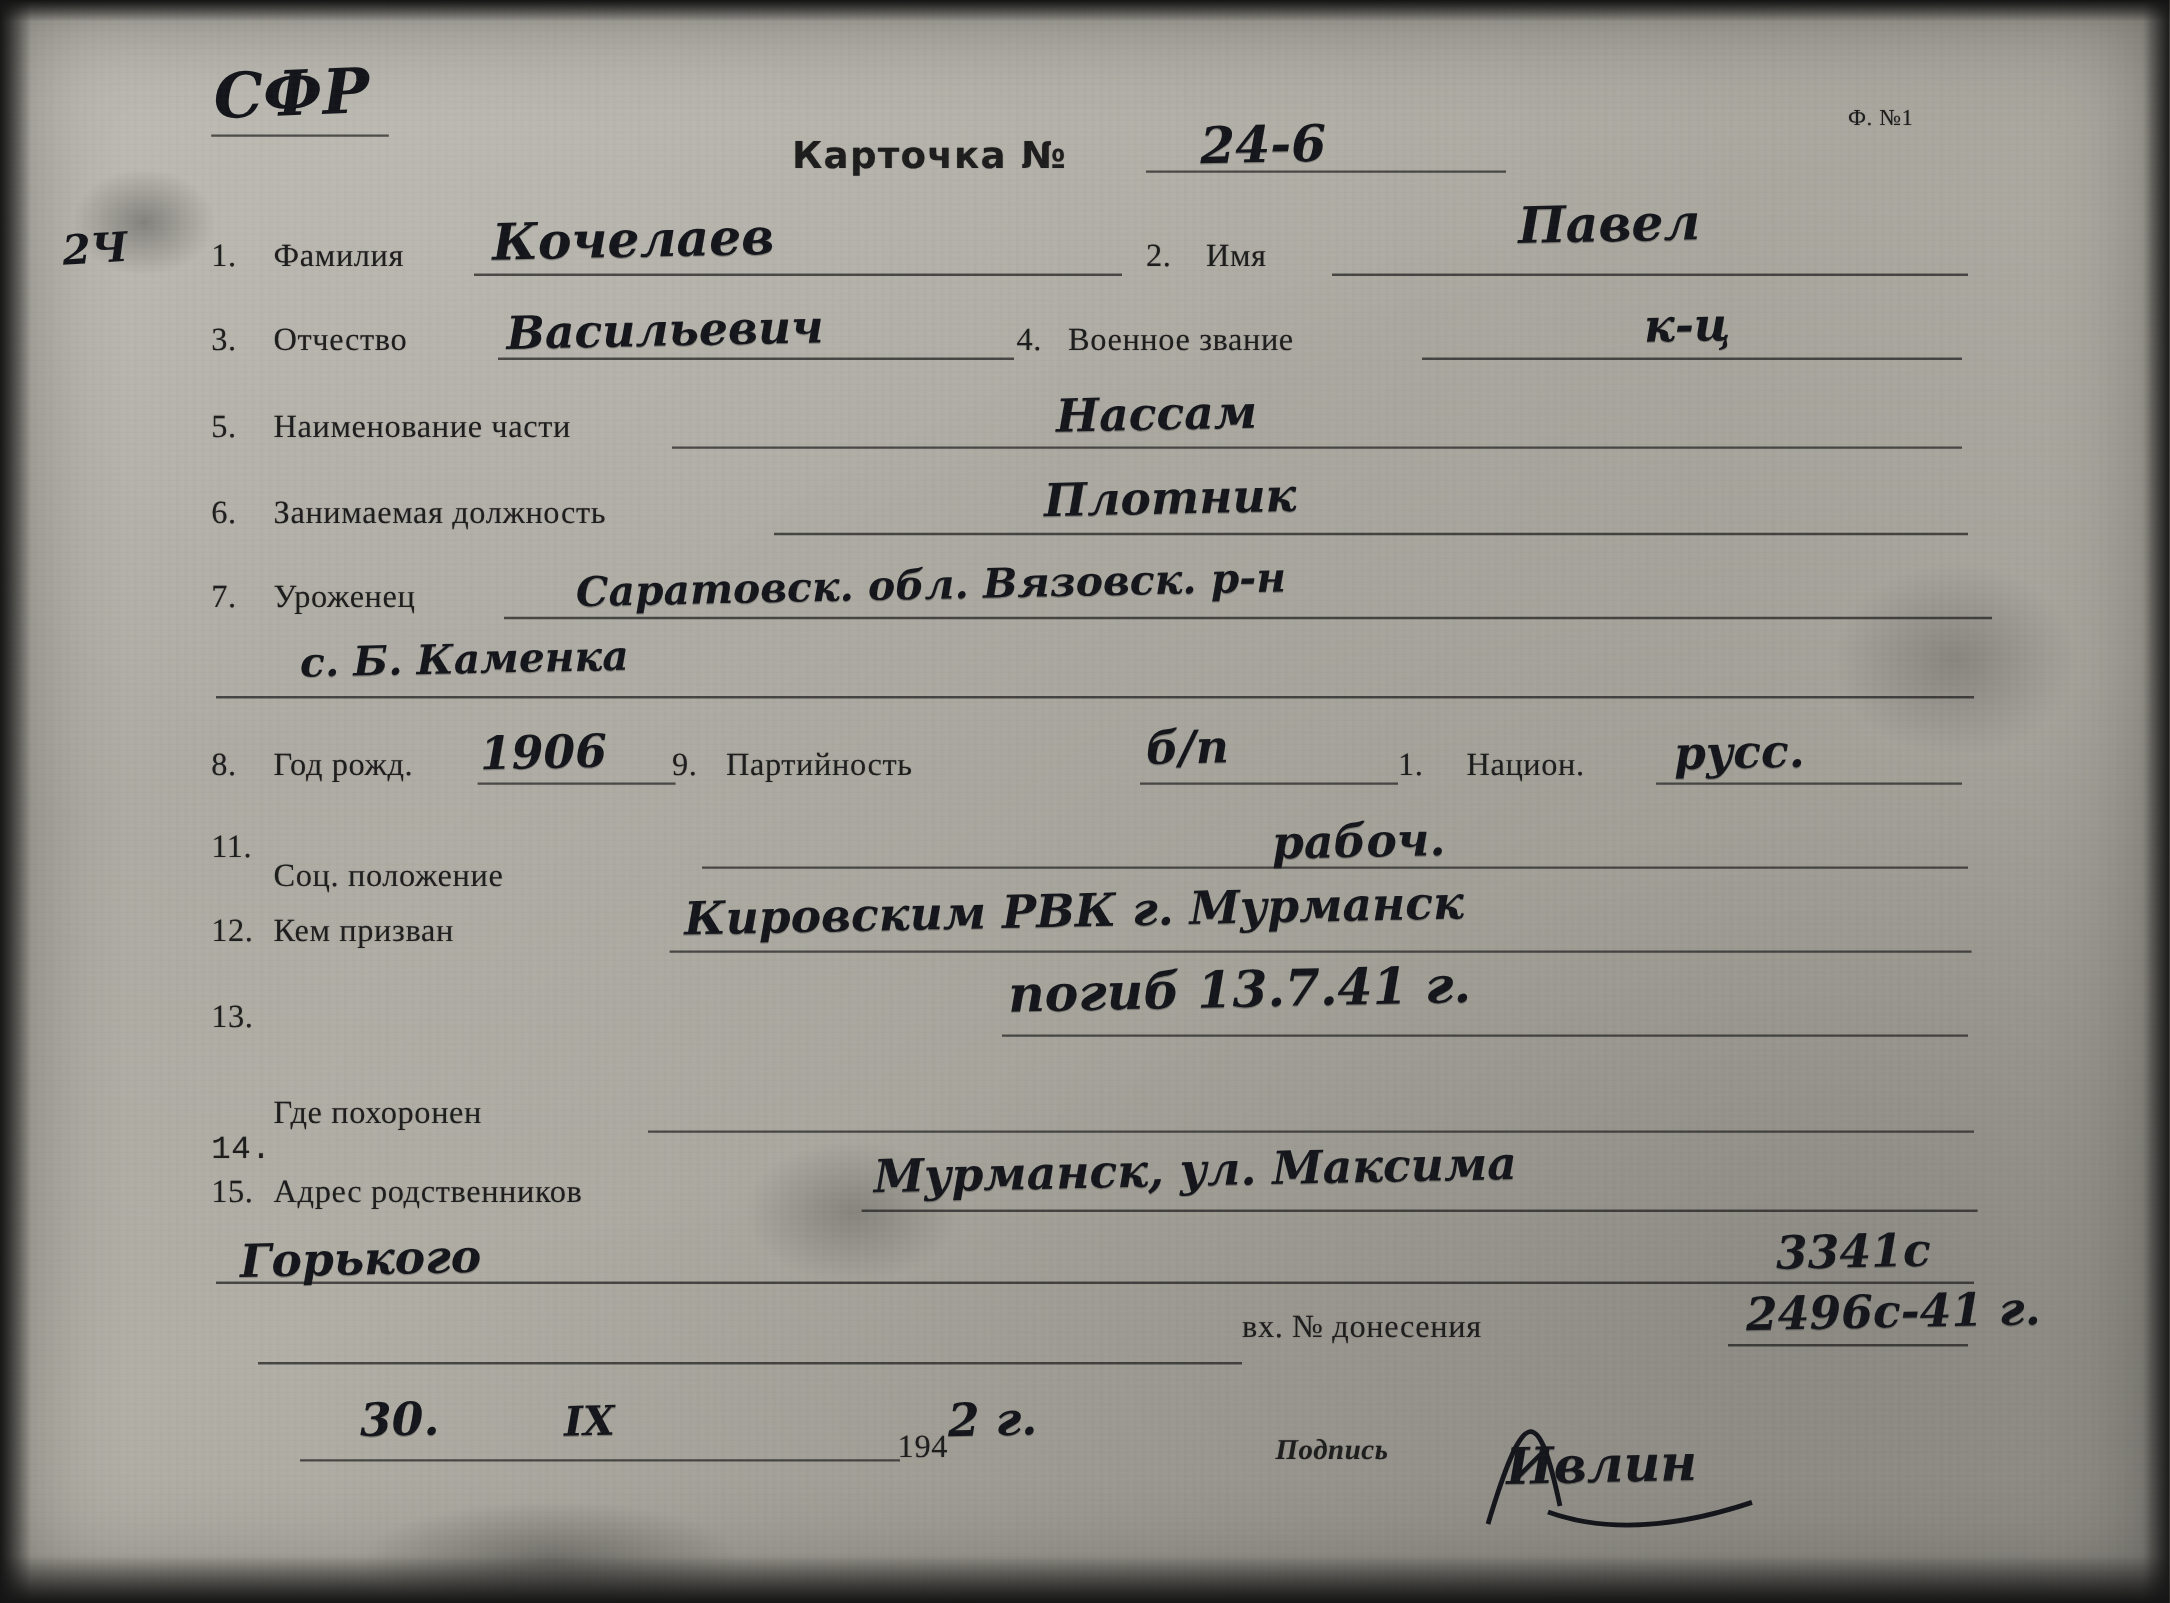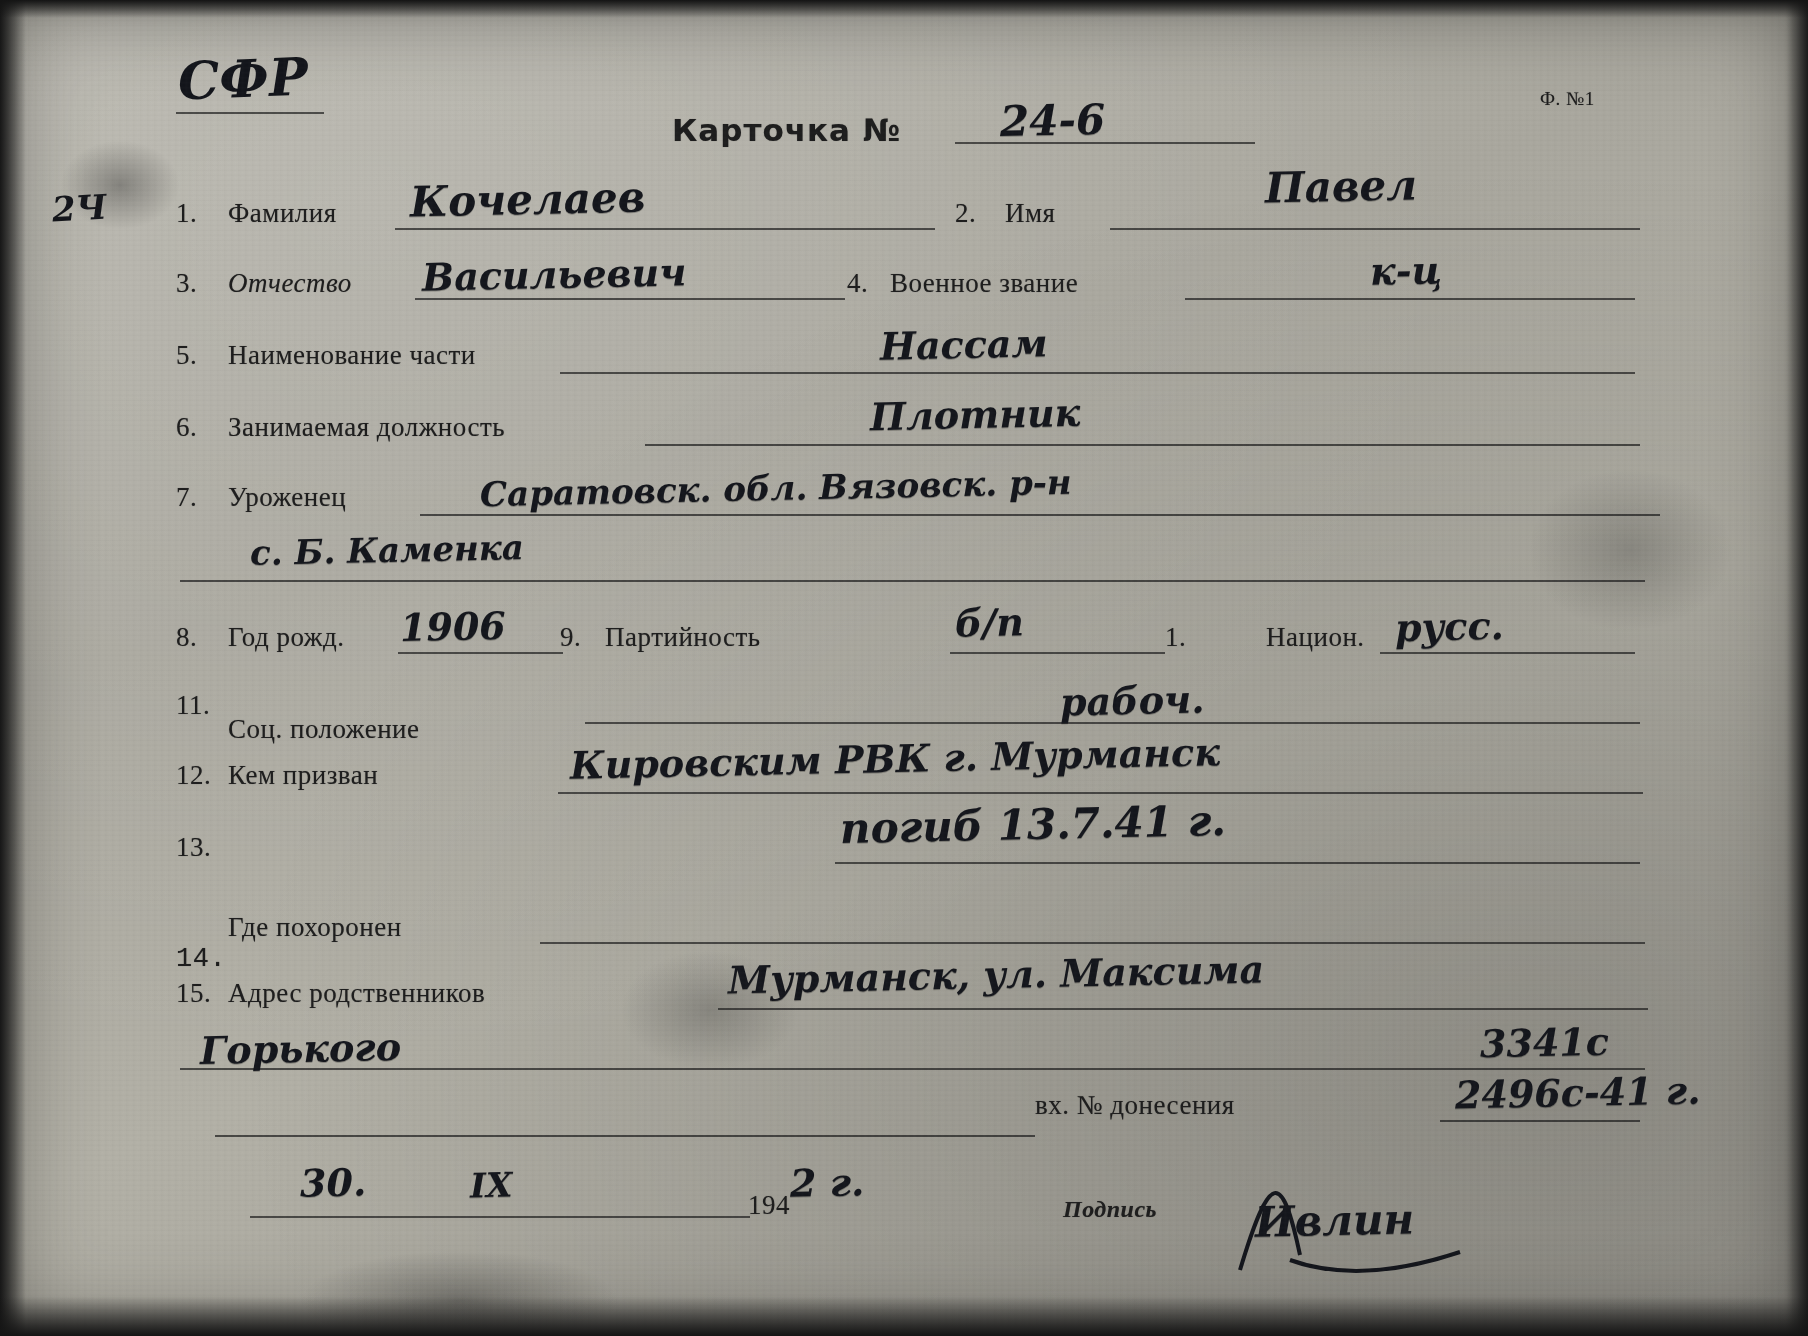--- a/index.html
+++ b/index.html
@@ -117,36 +117,36 @@
 <body>
 
 <div id="card">
 
   <div class="scribble rot-2" style="left:178px; top:48px; font-size:52px;">СФР</div>
   <div class="rule" style="left:176px; top:112px; width:148px;"></div>
   <div class="scribble rot-3" style="left:52px; top:188px; font-size:34px;">2Ч</div>
 
   <div class="printed formno" style="left:1540px; top:88px;">Ф. №1</div>
 
-  <div class="printed title" style="left:660px; top:112px;margin-left:12px;">Карточка №</div>
+  <div class="printed title" style="left:660px; top:112px;">Карточка №</div>
   <div class="rule" style="left:955px; top:142px; width:300px;"></div>
   <div class="hand h42 rot-1" style="left:1000px; top:96px;">24-6</div>
 
   <div class="printed num" style="left:176px; top:198px;">1.</div>
   <div class="printed lbl" style="left:228px; top:198px;">Фамилия</div>
   <div class="rule" style="left:395px; top:228px; width:540px;"></div>
   <div class="hand h42 rot-1" style="left:410px; top:175px;">Кочелаев</div>
 
   <div class="printed num" style="left:955px; top:198px;">2.</div>
   <div class="printed lbl" style="left:1005px; top:198px;">Имя</div>
   <div class="rule" style="left:1110px; top:228px; width:530px;"></div>
   <div class="hand h42 rot-1" style="left:1265px; top:162px;">Павел</div>
 
   <div class="printed num" style="left:176px; top:268px;">3.</div>
-  <div class="printed lbl" style="left:228px; top:268px;font-style:italic;">Отчество</div>
+  <div class="printed lbl" style="left:228px; top:268px;">Отчество</div>
   <div class="rule" style="left:415px; top:298px; width:430px;"></div>
   <div class="hand h38 rot-1" style="left:422px; top:252px;">Васильевич</div>
 
   <div class="printed num" style="left:847px; top:268px;">4.</div>
   <div class="printed lbl" style="left:890px; top:268px;">Военное звание</div>
   <div class="rule" style="left:1185px; top:298px; width:450px;"></div>
   <div class="hand h38 rot-1" style="left:1370px; top:248px;">к-ц</div>
 
   <div class="printed num" style="left:176px; top:340px;">5.</div>
   <div class="printed lbl" style="left:228px; top:340px;">Наименование части</div>
@@ -170,21 +170,21 @@
   <div class="printed lbl" style="left:228px; top:622px;">Год рожд.</div>
   <div class="rule" style="left:398px; top:652px; width:165px;"></div>
   <div class="hand h38 rot-1" style="left:400px; top:604px;">1906</div>
 
   <div class="printed num" style="left:560px; top:622px;">9.</div>
   <div class="printed lbl" style="left:605px; top:622px;">Партийность</div>
   <div class="rule" style="left:950px; top:652px; width:215px;"></div>
   <div class="hand h38 rot-1" style="left:955px; top:600px;">б/п</div>
 
   <div class="printed num" style="left:1165px; top:622px;">1.</div>
-  <div class="printed lbl" style="left:1266px; top:622px;">Национ.</div>
+  <div class="printed lbl" style="left:1222px; top:622px;">Национ.</div>
   <div class="rule" style="left:1380px; top:652px; width:255px;"></div>
   <div class="hand h38 rot-1" style="left:1395px; top:604px;">русс.</div>
 
   <div class="printed num" style="left:176px; top:690px;">11.</div>
   <div class="printed lbl" style="left:228px; top:690px;margin-top:24px;">Соц. положение</div>
   <div class="rule" style="left:585px; top:722px; width:1055px;"></div>
   <div class="hand h38 rot-1" style="left:1060px; top:678px;">рабоч.</div>
 
   <div class="printed num" style="left:176px; top:760px;">12.</div>
   <div class="printed lbl" style="left:228px; top:760px;">Кем призван</div>

